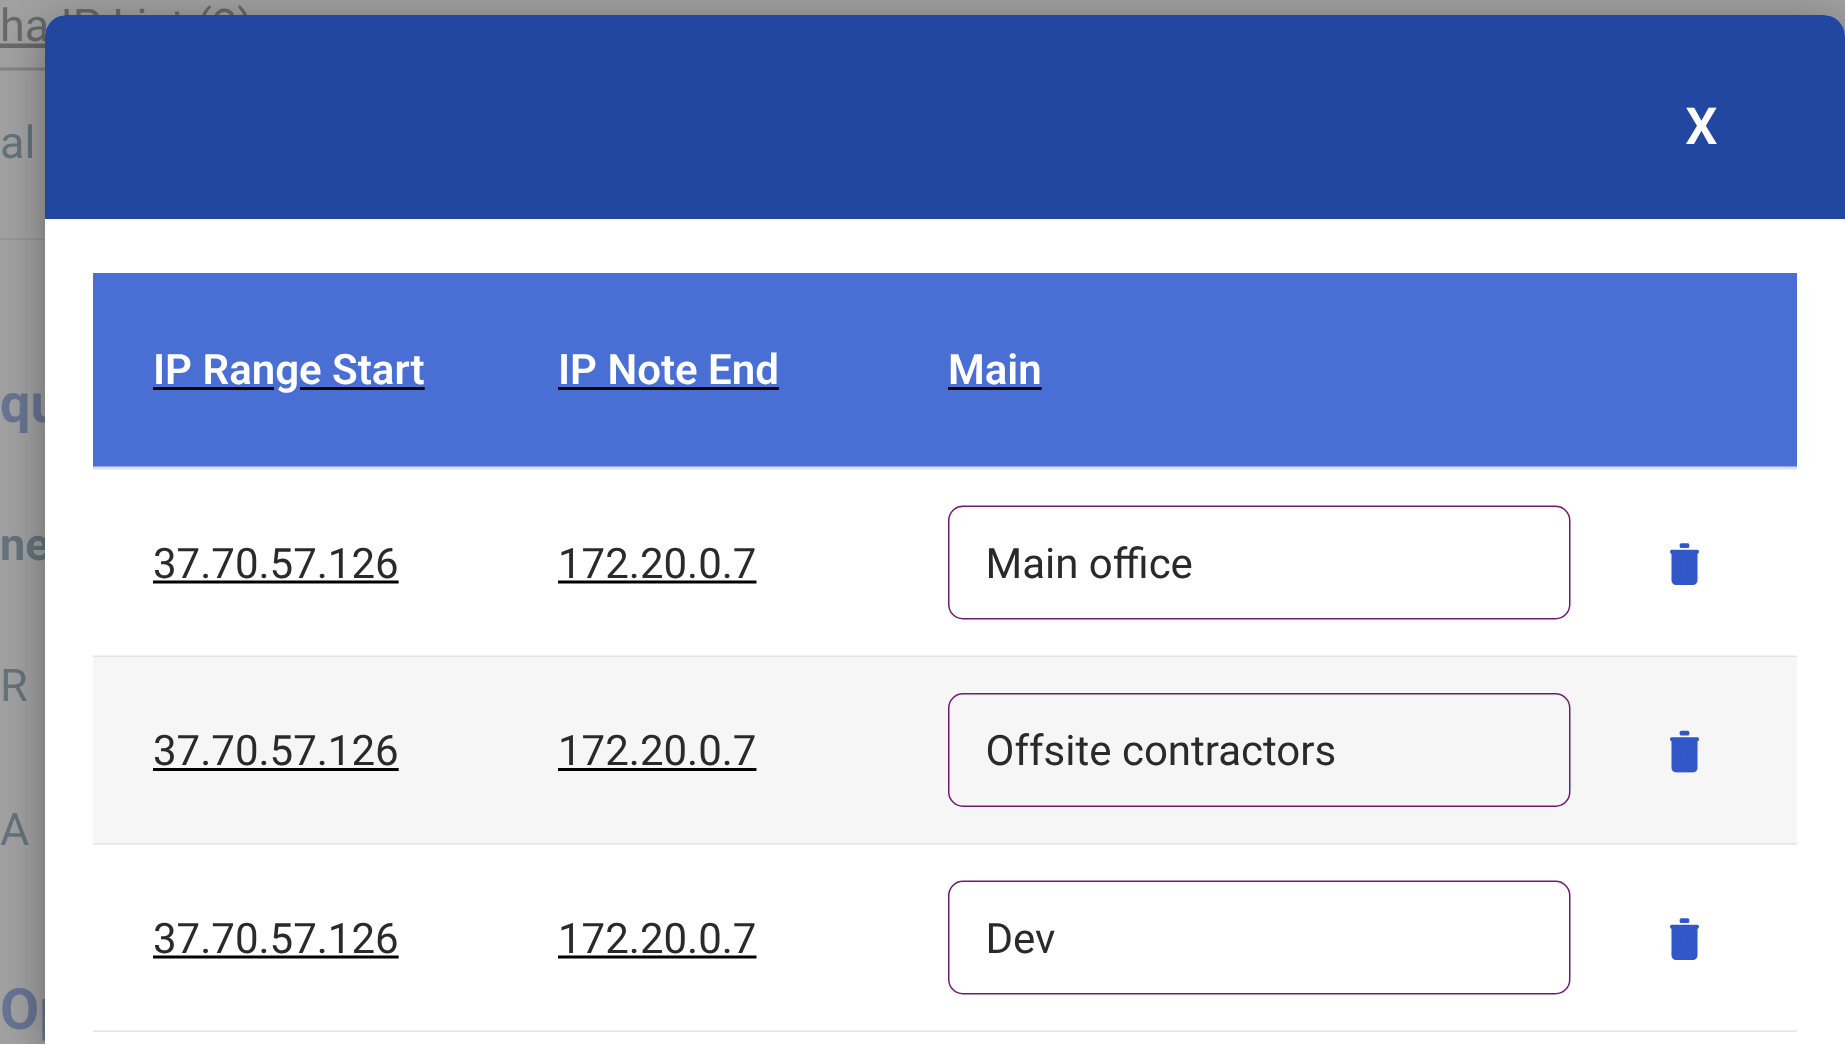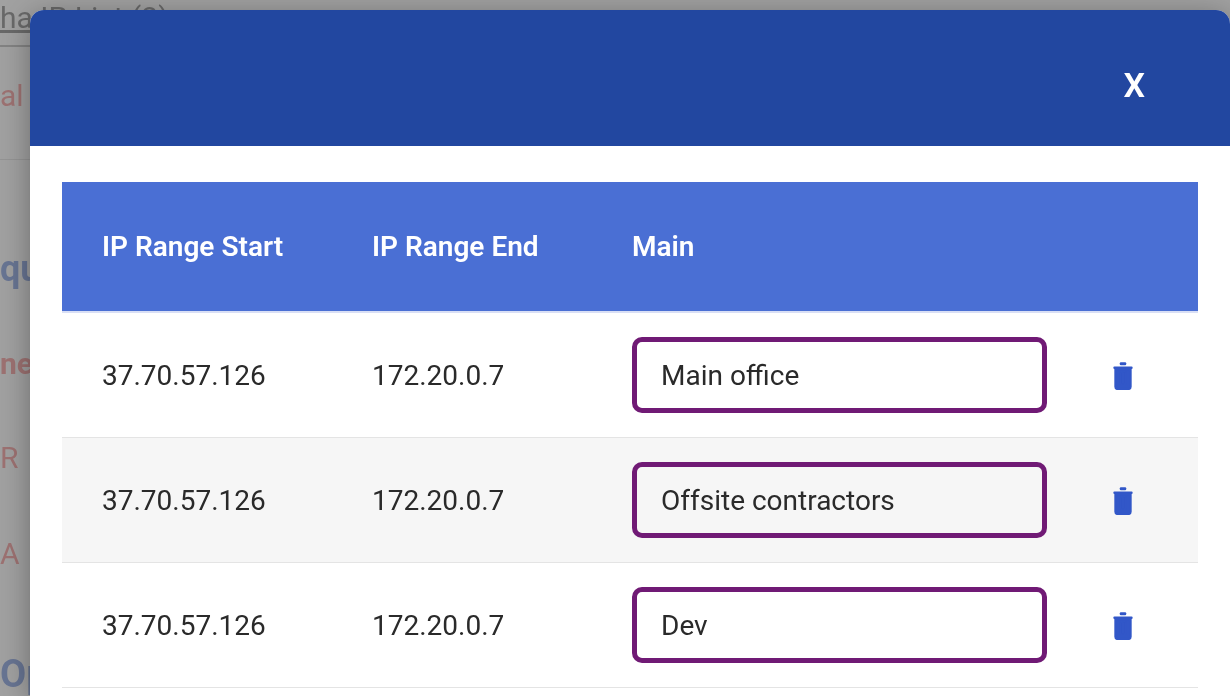--- a/index.html
+++ b/index.html
@@ -40,21 +40,21 @@
       position: absolute;
       left: 0;
       right: 0;
       border-bottom: 1px solid #ccc;
       height: 100px;
     }
     .bg-label {
       position: absolute;
       left: 0;
       font-size: 30px;
-      color: #ef4444;
+      color: #0c4a6e;
     }
     .bg-blue {
       color: #1f4fc6;
       font-weight: 700;
     }
     .bg-options {
       position: absolute;
       left: 0;
       bottom: 0;
       font-size: 38px;
@@ -93,20 +93,21 @@
       background: none;
       border: none;
       font-family: inherit;
     }
     .modal-body {
       padding: 36px 32px 0 32px;
     }
     .table {
       width: 100%;
       border-collapse: collapse;
+      text-decoration: underline;
     }
     .thead-row {
       background: #4a6fd4;
     }
     .thead-row th {
       text-align: left;
       color: #fff;
       font-weight: 600;
       font-size: 28px;
       padding: 48px 0 48px 40px;
@@ -124,21 +125,21 @@
     }
     tbody td {
       padding: 24px 0 24px 40px;
       font-size: 28px;
       color: #2a2a2a;
       vertical-align: middle;
     }
     .note-input {
       width: 415px;
       height: 76px;
-      border: 5px solid #701a75;
+      border: 1px solid #701a75;
       border-radius: 10px;
       font-size: 28px;
       padding: 0 24px;
       color: #2a2a2a;
       font-family: inherit;
       background: transparent;
     }
     td.action-cell {
       text-align: center;
       padding-left: 0;
@@ -183,21 +184,21 @@
   <div class="modal-header">
     <button class="close-btn">
       <span>X</span>
     </button>
   </div>
   <div class="modal-body">
     <table class="table">
       <thead>
         <tr class="thead-row">
           <th class="col-start">IP Range Start</th>
-          <th class="col-end">IP Range End</th>
+          <th class="col-end">IP Note End</th>
           <th class="col-note">Main</th>
           <th class="col-act"></th>
         </tr>
       </thead>
       <tbody>
         <tr>
           <td>37.70.57.126</td>
           <td>172.20.0.7</td>
           <td>
             <input class="note-input" type="text" value="Main office" style="">

